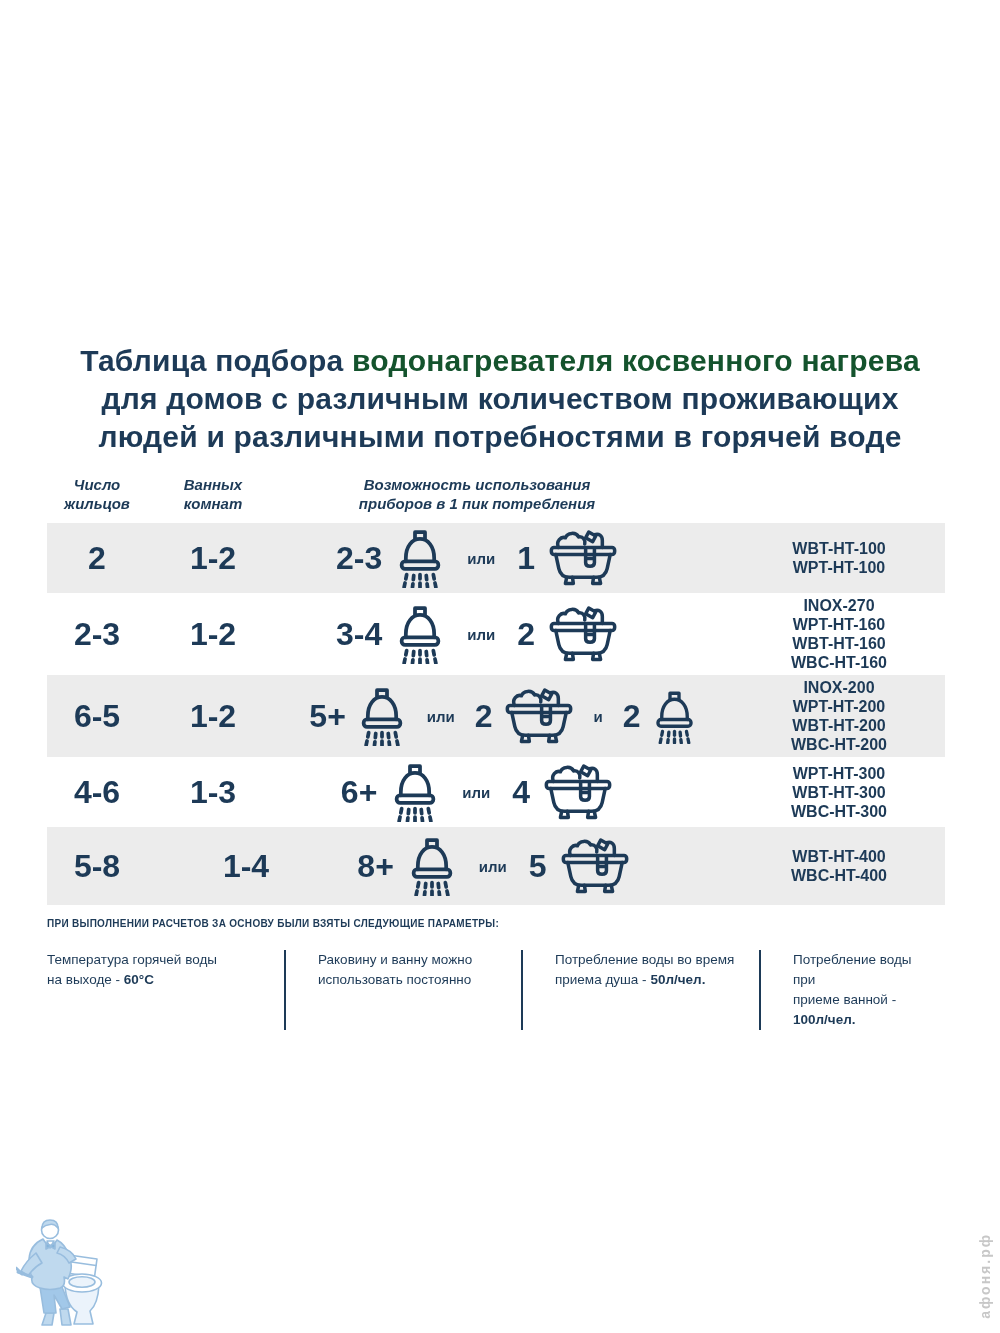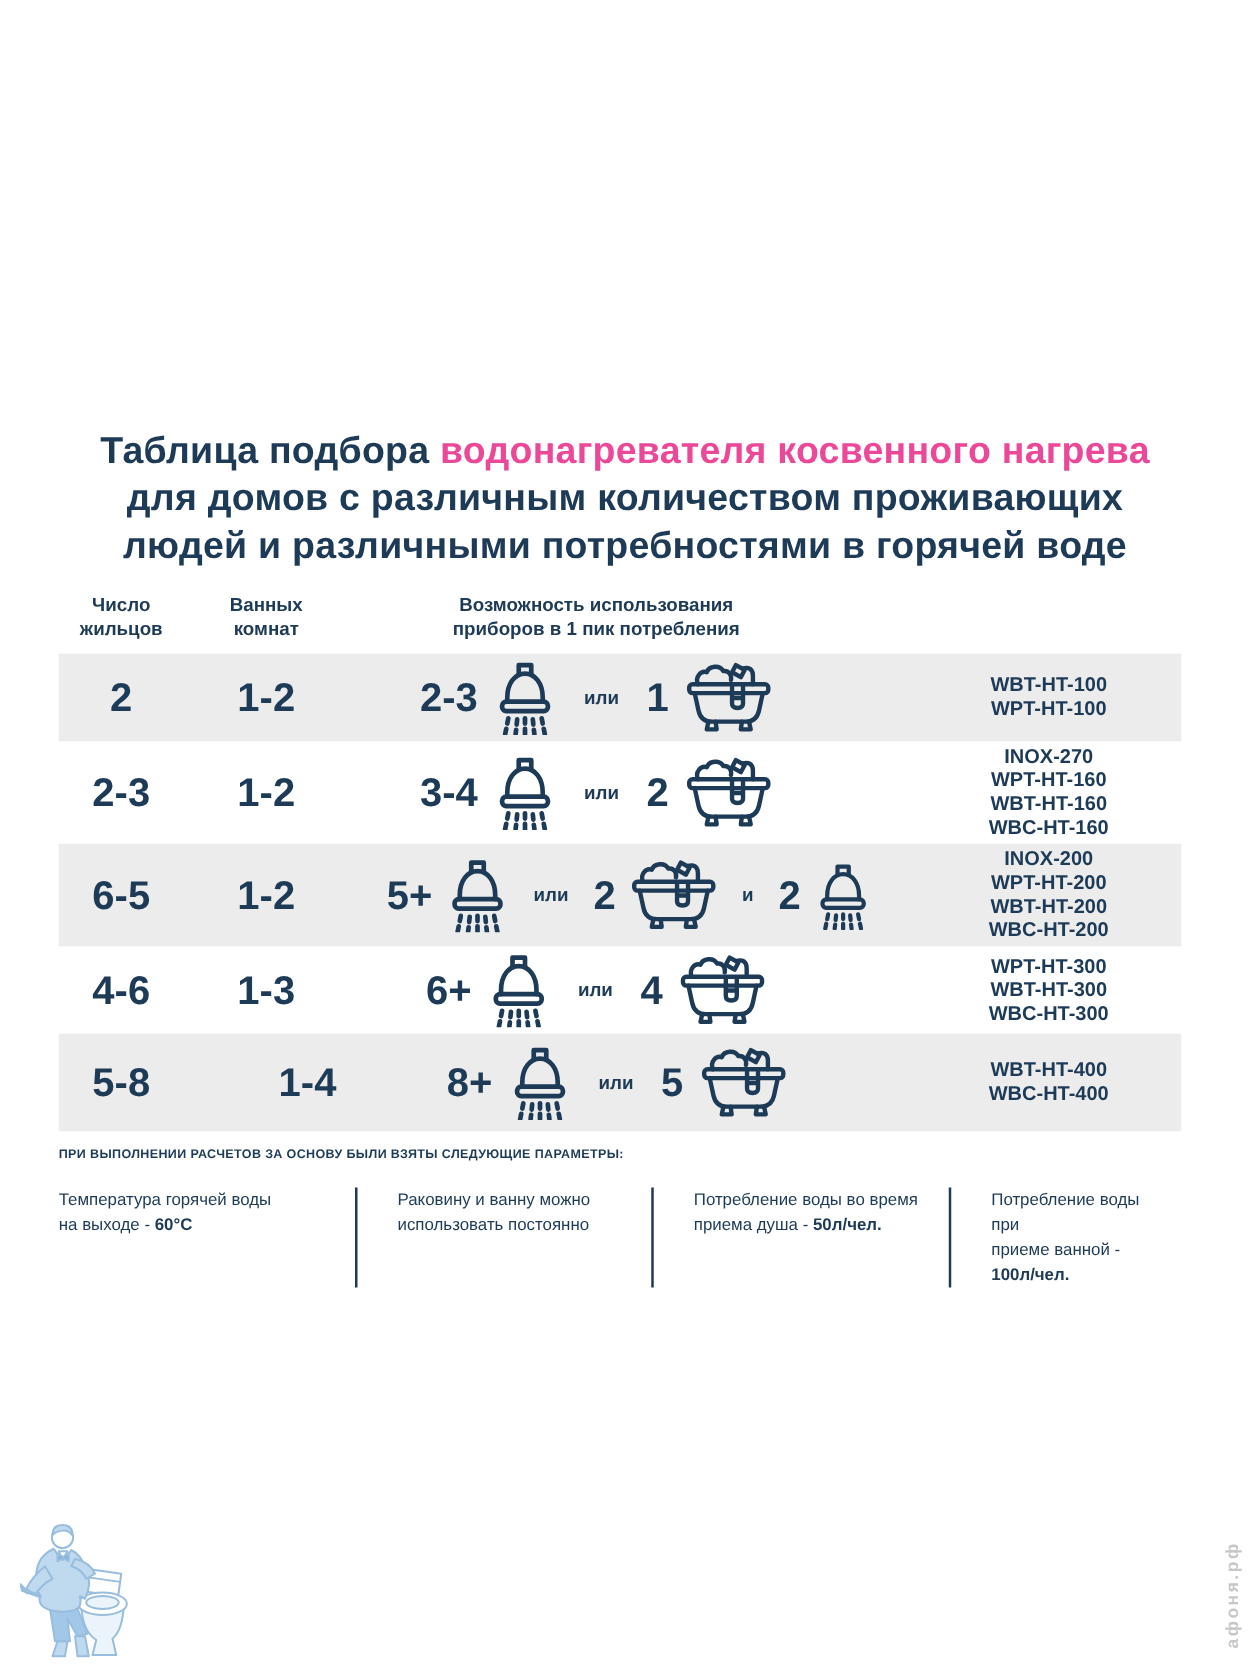--- a/index.html
+++ b/index.html
@@ -2,28 +2,28 @@
 <html><head>
 <meta charset="utf-8">
 <style>
   html,body{margin:0;padding:0;background:#fff;}
   .page{position:relative;width:1000px;height:1333px;background:#ffffff;overflow:hidden;
         font-family:"Liberation Sans",sans-serif;color:#1d3a57;}
 
   
   .title{position:absolute;top:342px;left:40px;width:920px;text-align:center;
          font-weight:700;font-size:30px;line-height:38px;letter-spacing:.2px;}
-  .title .red{color:#ec4899;}
+  .title .red{color:#14532d;}
 
   
   .tbl{position:absolute;top:472px;left:47px;width:898px;}
   .grid{display:grid;grid-template-columns:100px 132px 1fr 212px;align-items:center;}
   .thead{margin-bottom:7px;min-height:44px;}
   .th{font-size:15px;line-height:19px;font-weight:700;text-align:center;}
-  .th span{display:block;}
+  .th span{display:block;font-style:italic;}
   .c3h{padding-right:58px;}
   .tbody .r:nth-child(odd){background:#ececec;}
   .tbody .r:nth-child(1){min-height:70px;}
   .tbody .r:nth-child(2){min-height:79px;}
   .tbody .r:nth-child(3){min-height:77px;}
   .tbody .r:nth-child(4){min-height:70px;}
   .tbody .r:nth-child(5){min-height:78px;gap:33px;}
   .num{font-size:32px;font-weight:700;text-align:center;}
   .usage{display:flex;align-items:center;justify-content:center;gap:13px;padding-right:58px;}
   .usage.wide{padding-right:6px;gap:11px;}

